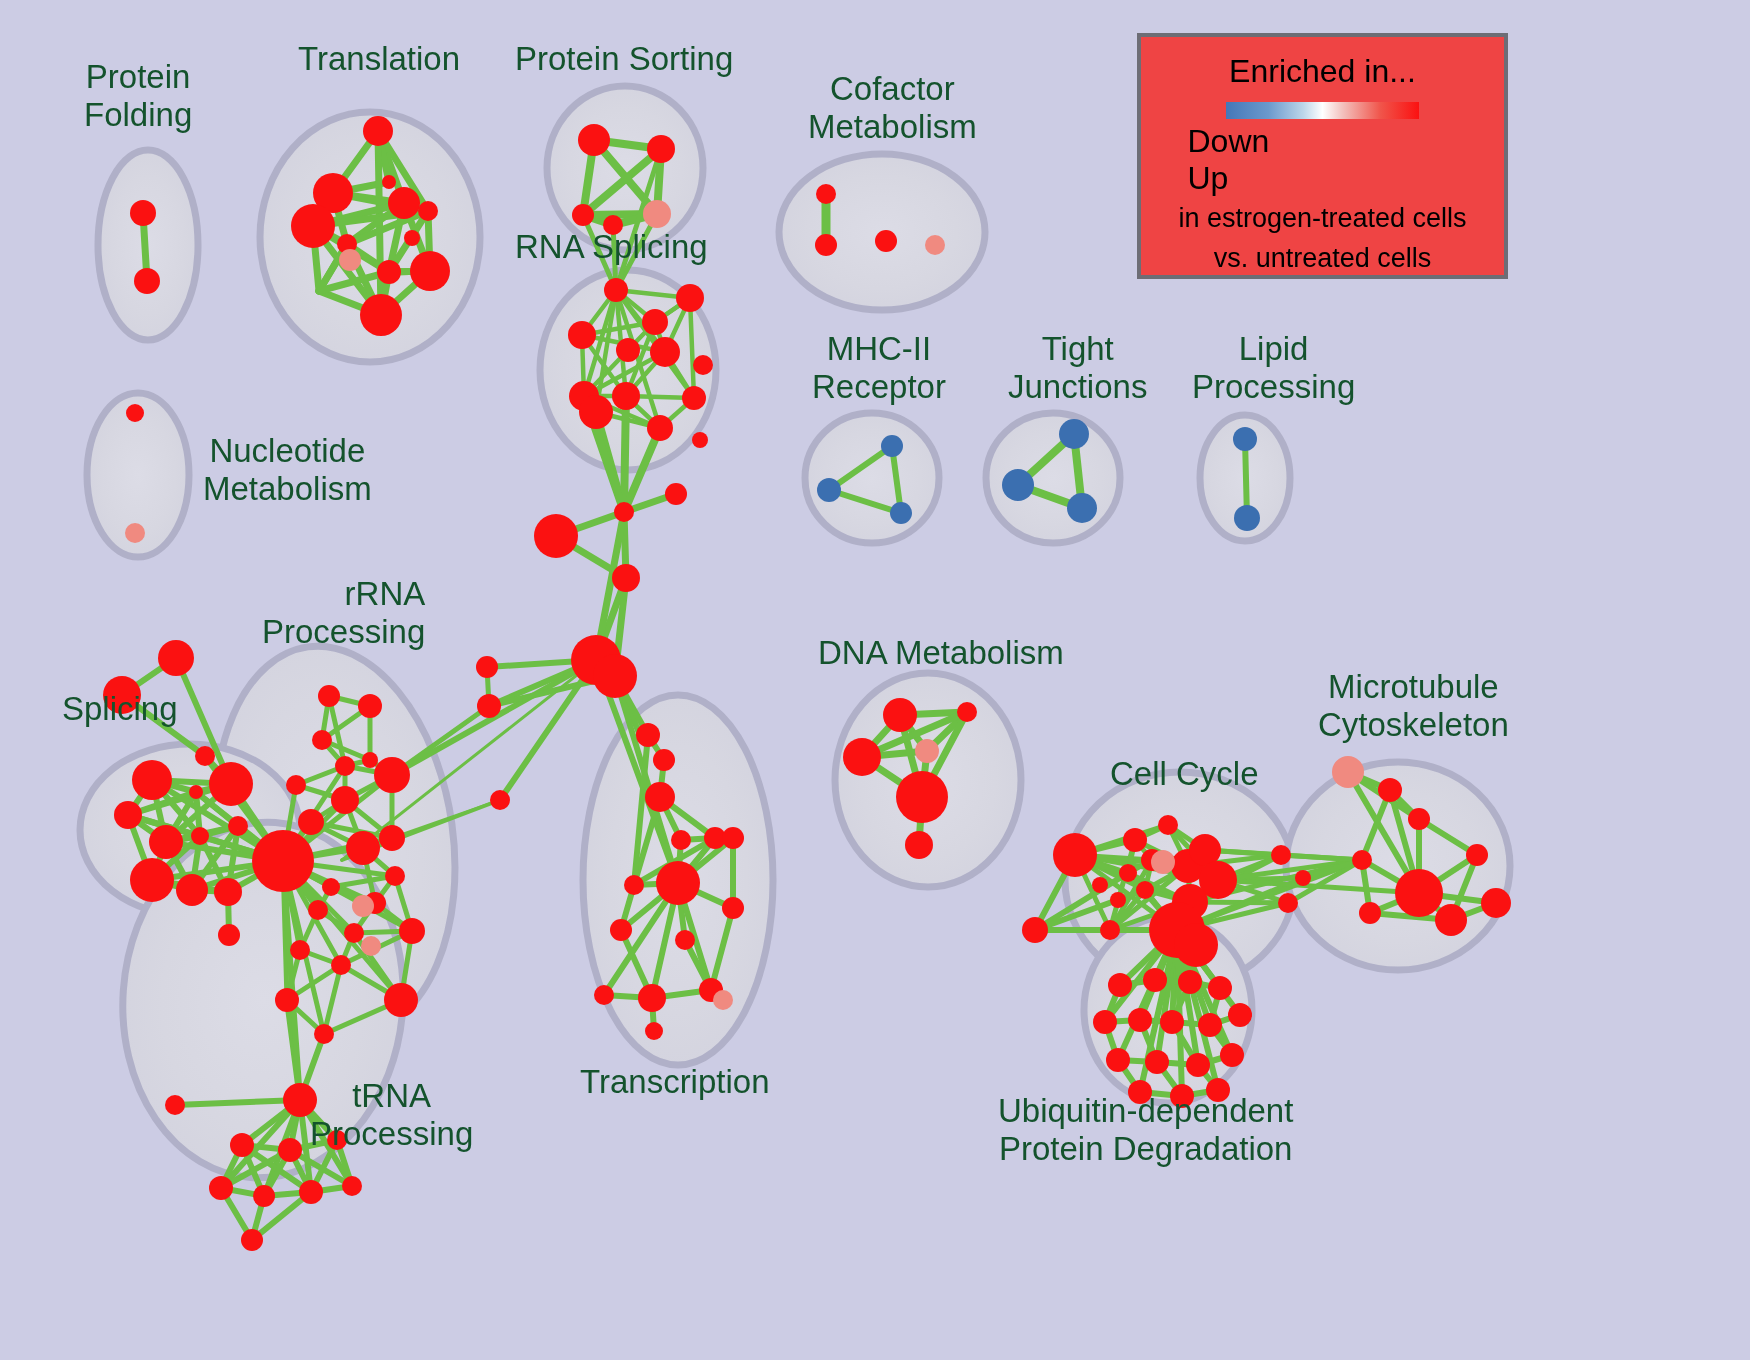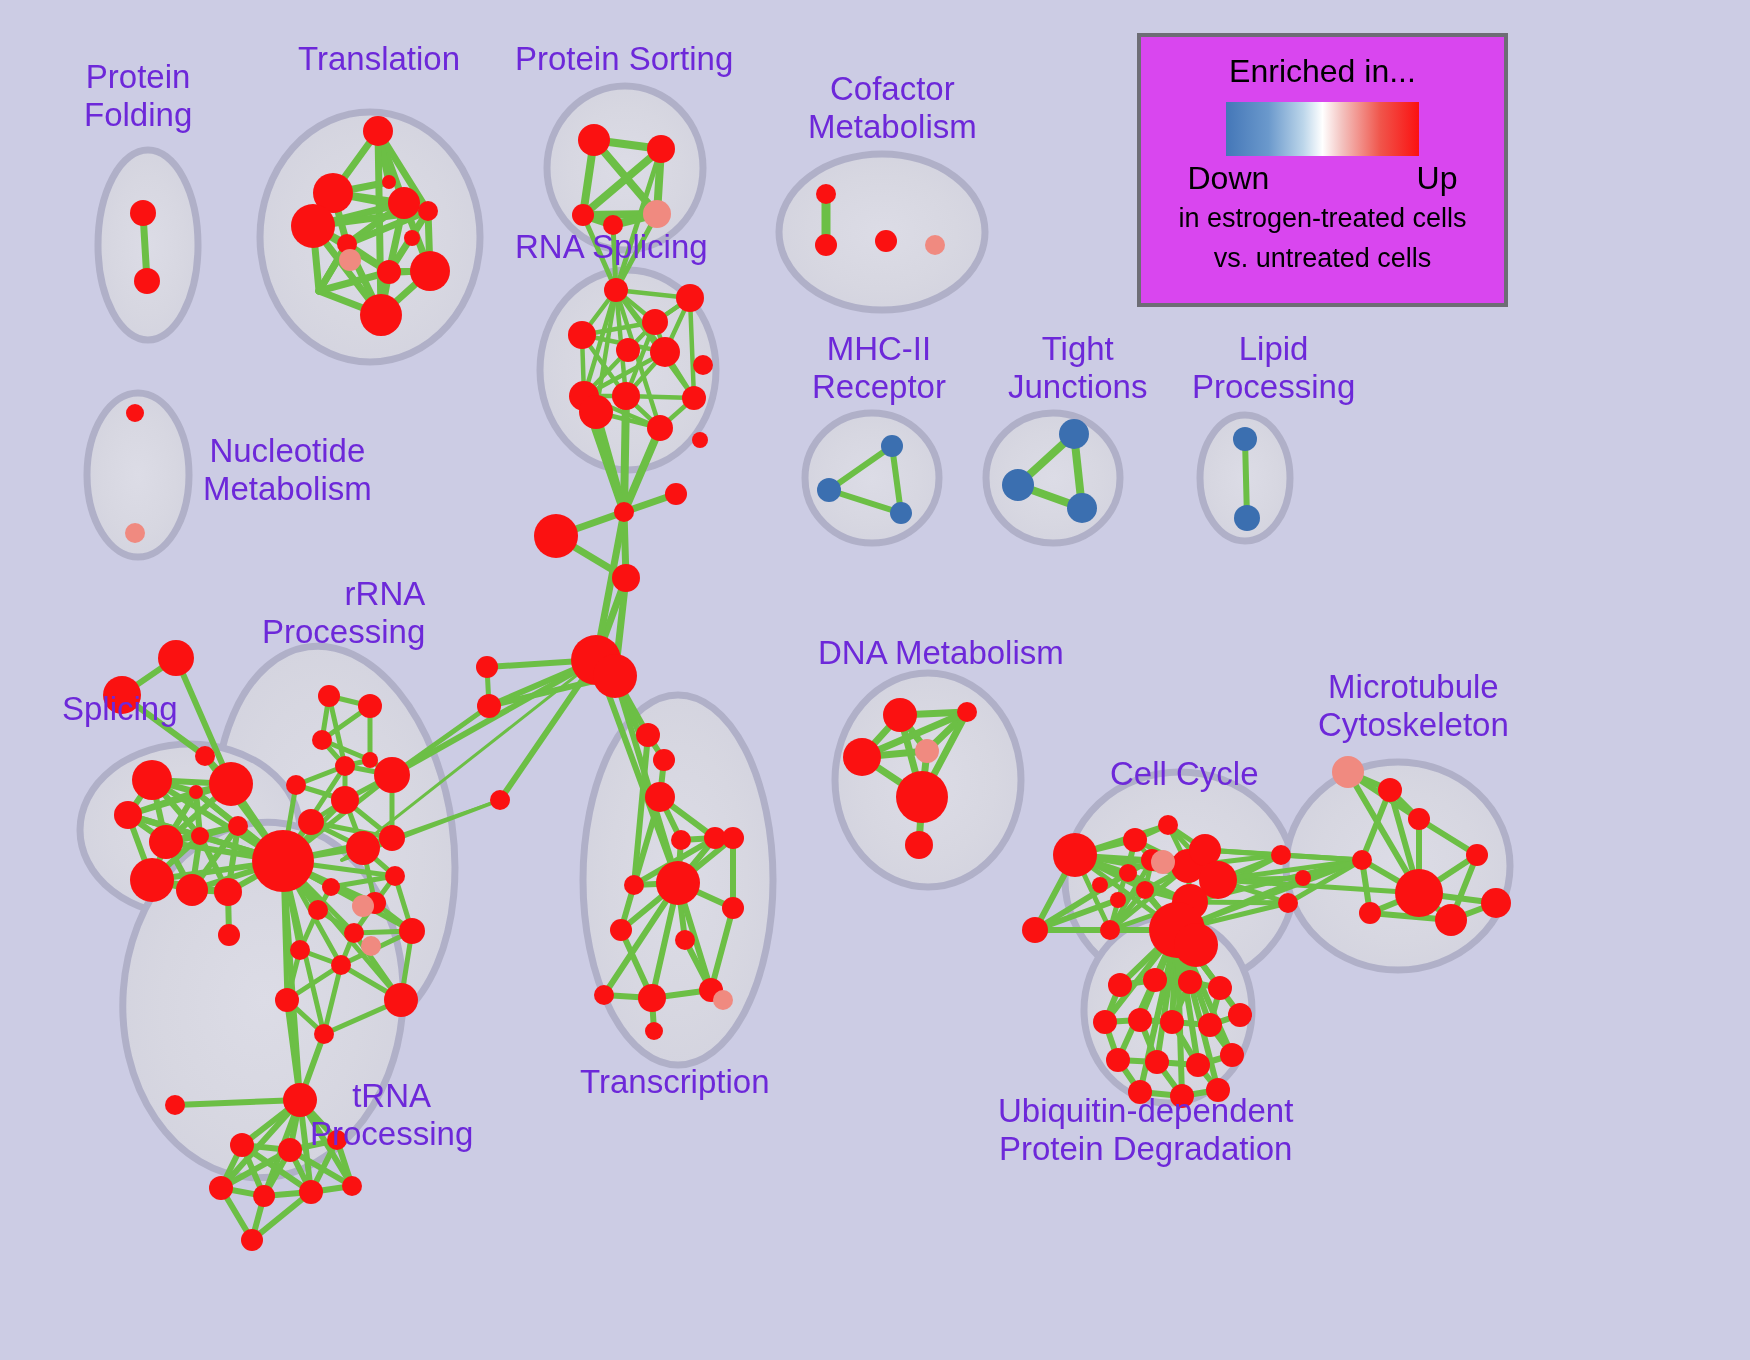--- a/index.html
+++ b/index.html
@@ -6,46 +6,46 @@
   body{
     width:1750px;height:1360px;
     background:#ccccE4;
     font-family:"Liberation Sans", sans-serif;
     overflow:hidden;
   }
   #stage{position:relative;width:1750px;height:1360px;}
   svg#net{position:absolute;left:0;top:0;width:1750px;height:1360px;}
   .clabel{
     position:absolute;
-    color:#6d28d9;
+    color:#14532d;
     font-size:33px;
     line-height:1.14;
     font-family:"Liberation Sans", sans-serif;
     white-space:pre;
     text-align:center;
     font-weight:400;
   }
   
   #legend{
     position:absolute;
     left:1137px;top:33px;
-    width:371px;height:274px;
-    background:#d946ef;
+    width:371px;height:246px;
+    background:#ef4444;
     border:4px solid #6d6d75;
     box-sizing:border-box;
     display:flex;flex-direction:column;align-items:center;
   }
   #legend .lg-title{font-size:32px;color:#000;margin-top:16px;}
   #legend .lg-bar{
     width:193px;height:54px;margin-top:12px;
     background:linear-gradient(to right,#4477b8 0%,#6b99cc 22%,#bcd6ea 40%,#ffffff 50%,#f3c3c0 60%,#f0554b 80%,#fb1111 100%);
   }
   #legend .lg-ends{
-    width:270px;display:flex;justify-content:space-between;
-    font-size:32px;margin-top:4px;
+    width:270px;display:flex;
+    font-size:32px;margin-top:4px;flex-direction:column;
   }
   #legend .lg-sub{font-size:27px;margin-top:6px;text-align:center;line-height:1.18;}
 </style>
 </head>
 <body>
 
 <div id="stage">
 
   <svg id="net" viewBox="0 0 1750 1360">
     <defs>

